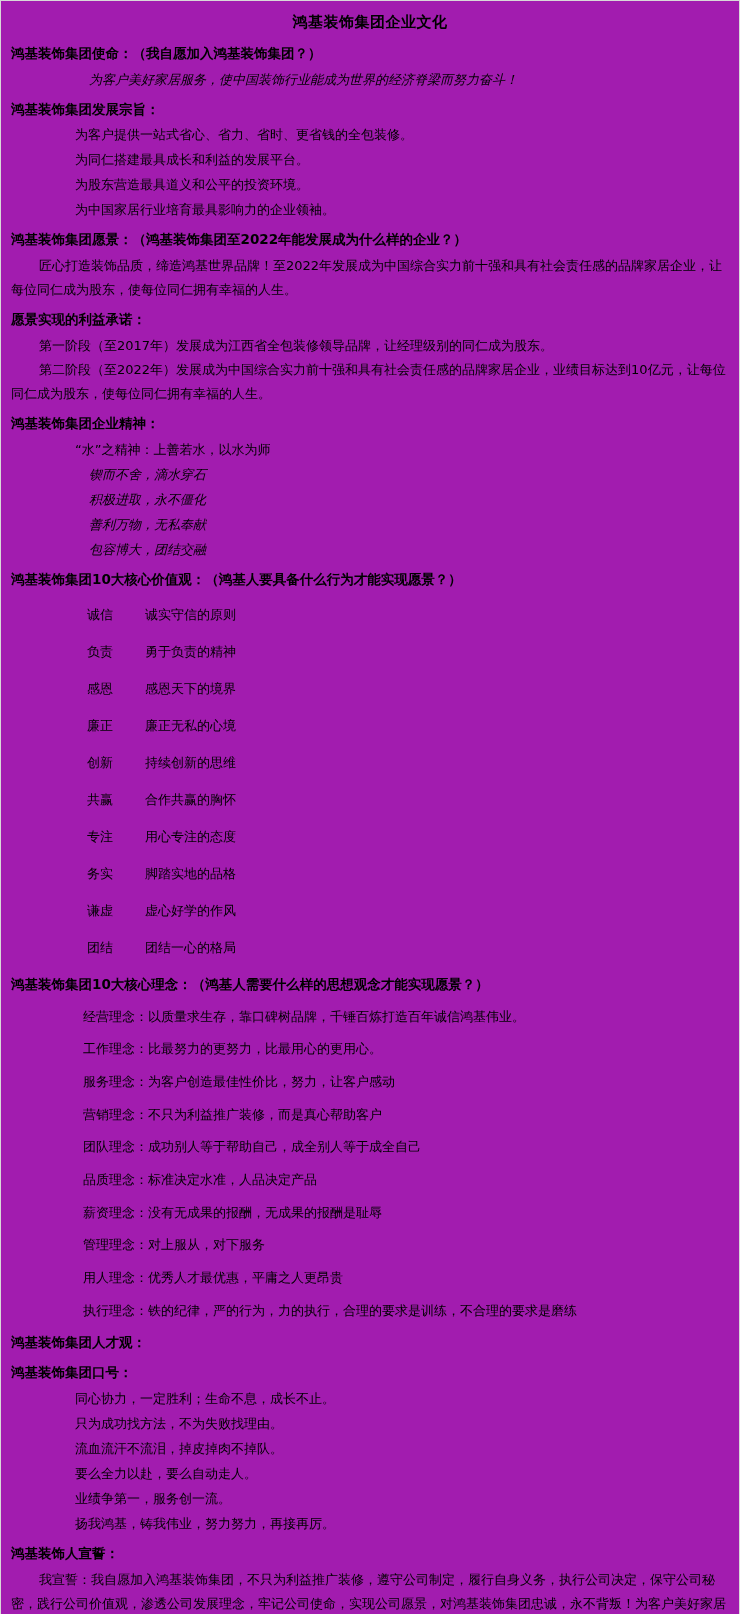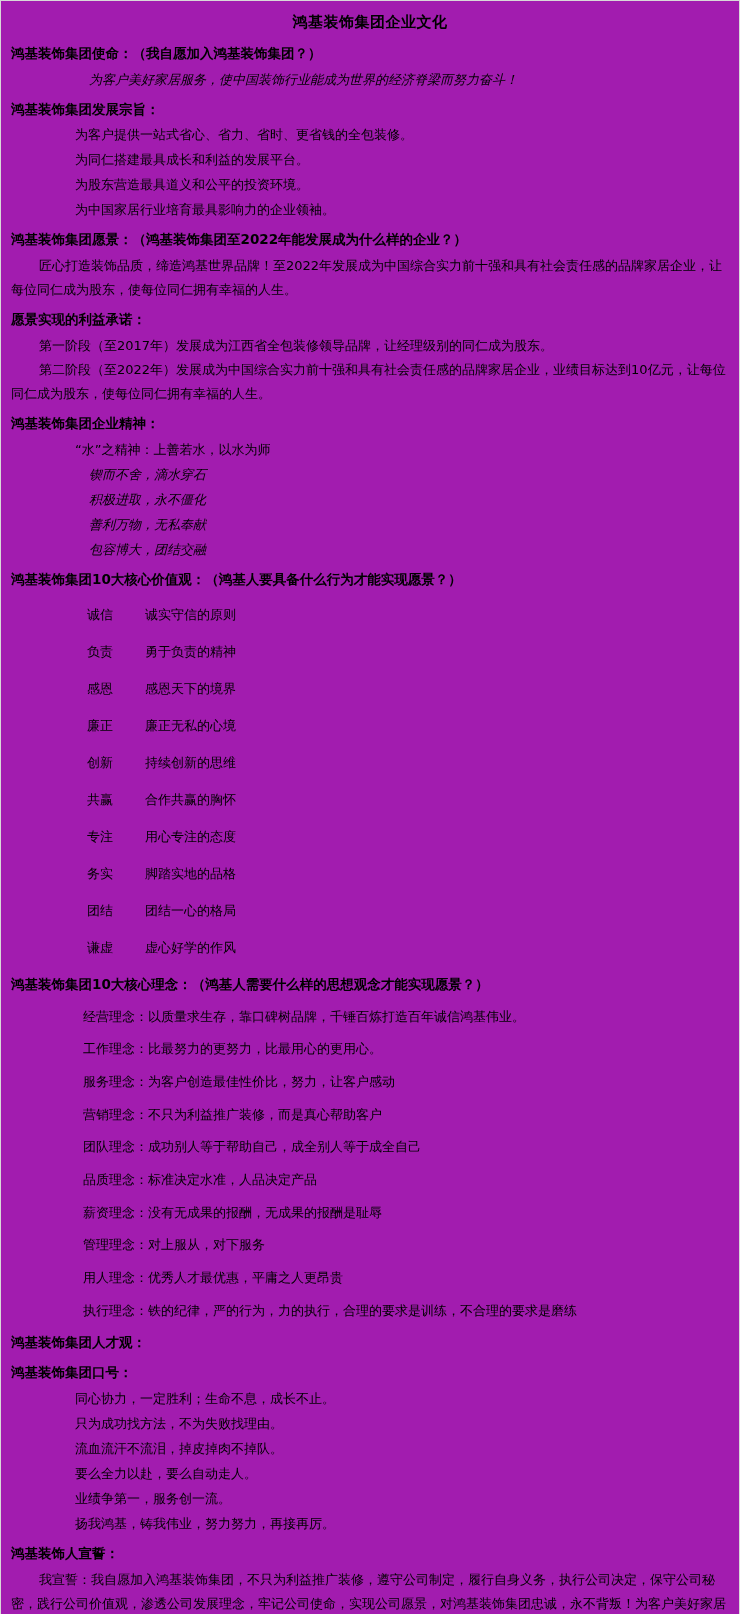--- a/index.html
+++ b/index.html
@@ -161,26 +161,26 @@
     </div>
     <div class="value-row">
       <span class="name">专注</span>
       <span class="desc">用心专注的态度</span>
     </div>
     <div class="value-row">
       <span class="name">务实</span>
       <span class="desc">脚踏实地的品格</span>
     </div>
     <div class="value-row">
+      <span class="name">谦虚</span>
+      <span class="desc">虚心好学的作风</span>
+    </div>
+    <div class="value-row">
       <span class="name">团结</span>
       <span class="desc">团结一心的格局</span>
-    </div>
-    <div class="value-row">
-      <span class="name">谦虚</span>
-      <span class="desc">虚心好学的作风</span>
     </div>
   </div>
 
   <div class="section">
     <div class="sec-head">
       <span>鸿基装饰集团10大核心理念：</span><span class="q">（鸿基人需要什么样的思想观念才能实现愿景？）</span>
     </div>
     <div class="kv">
       <span class="k">经营理念</span>
         <span class="sep">：</span>

